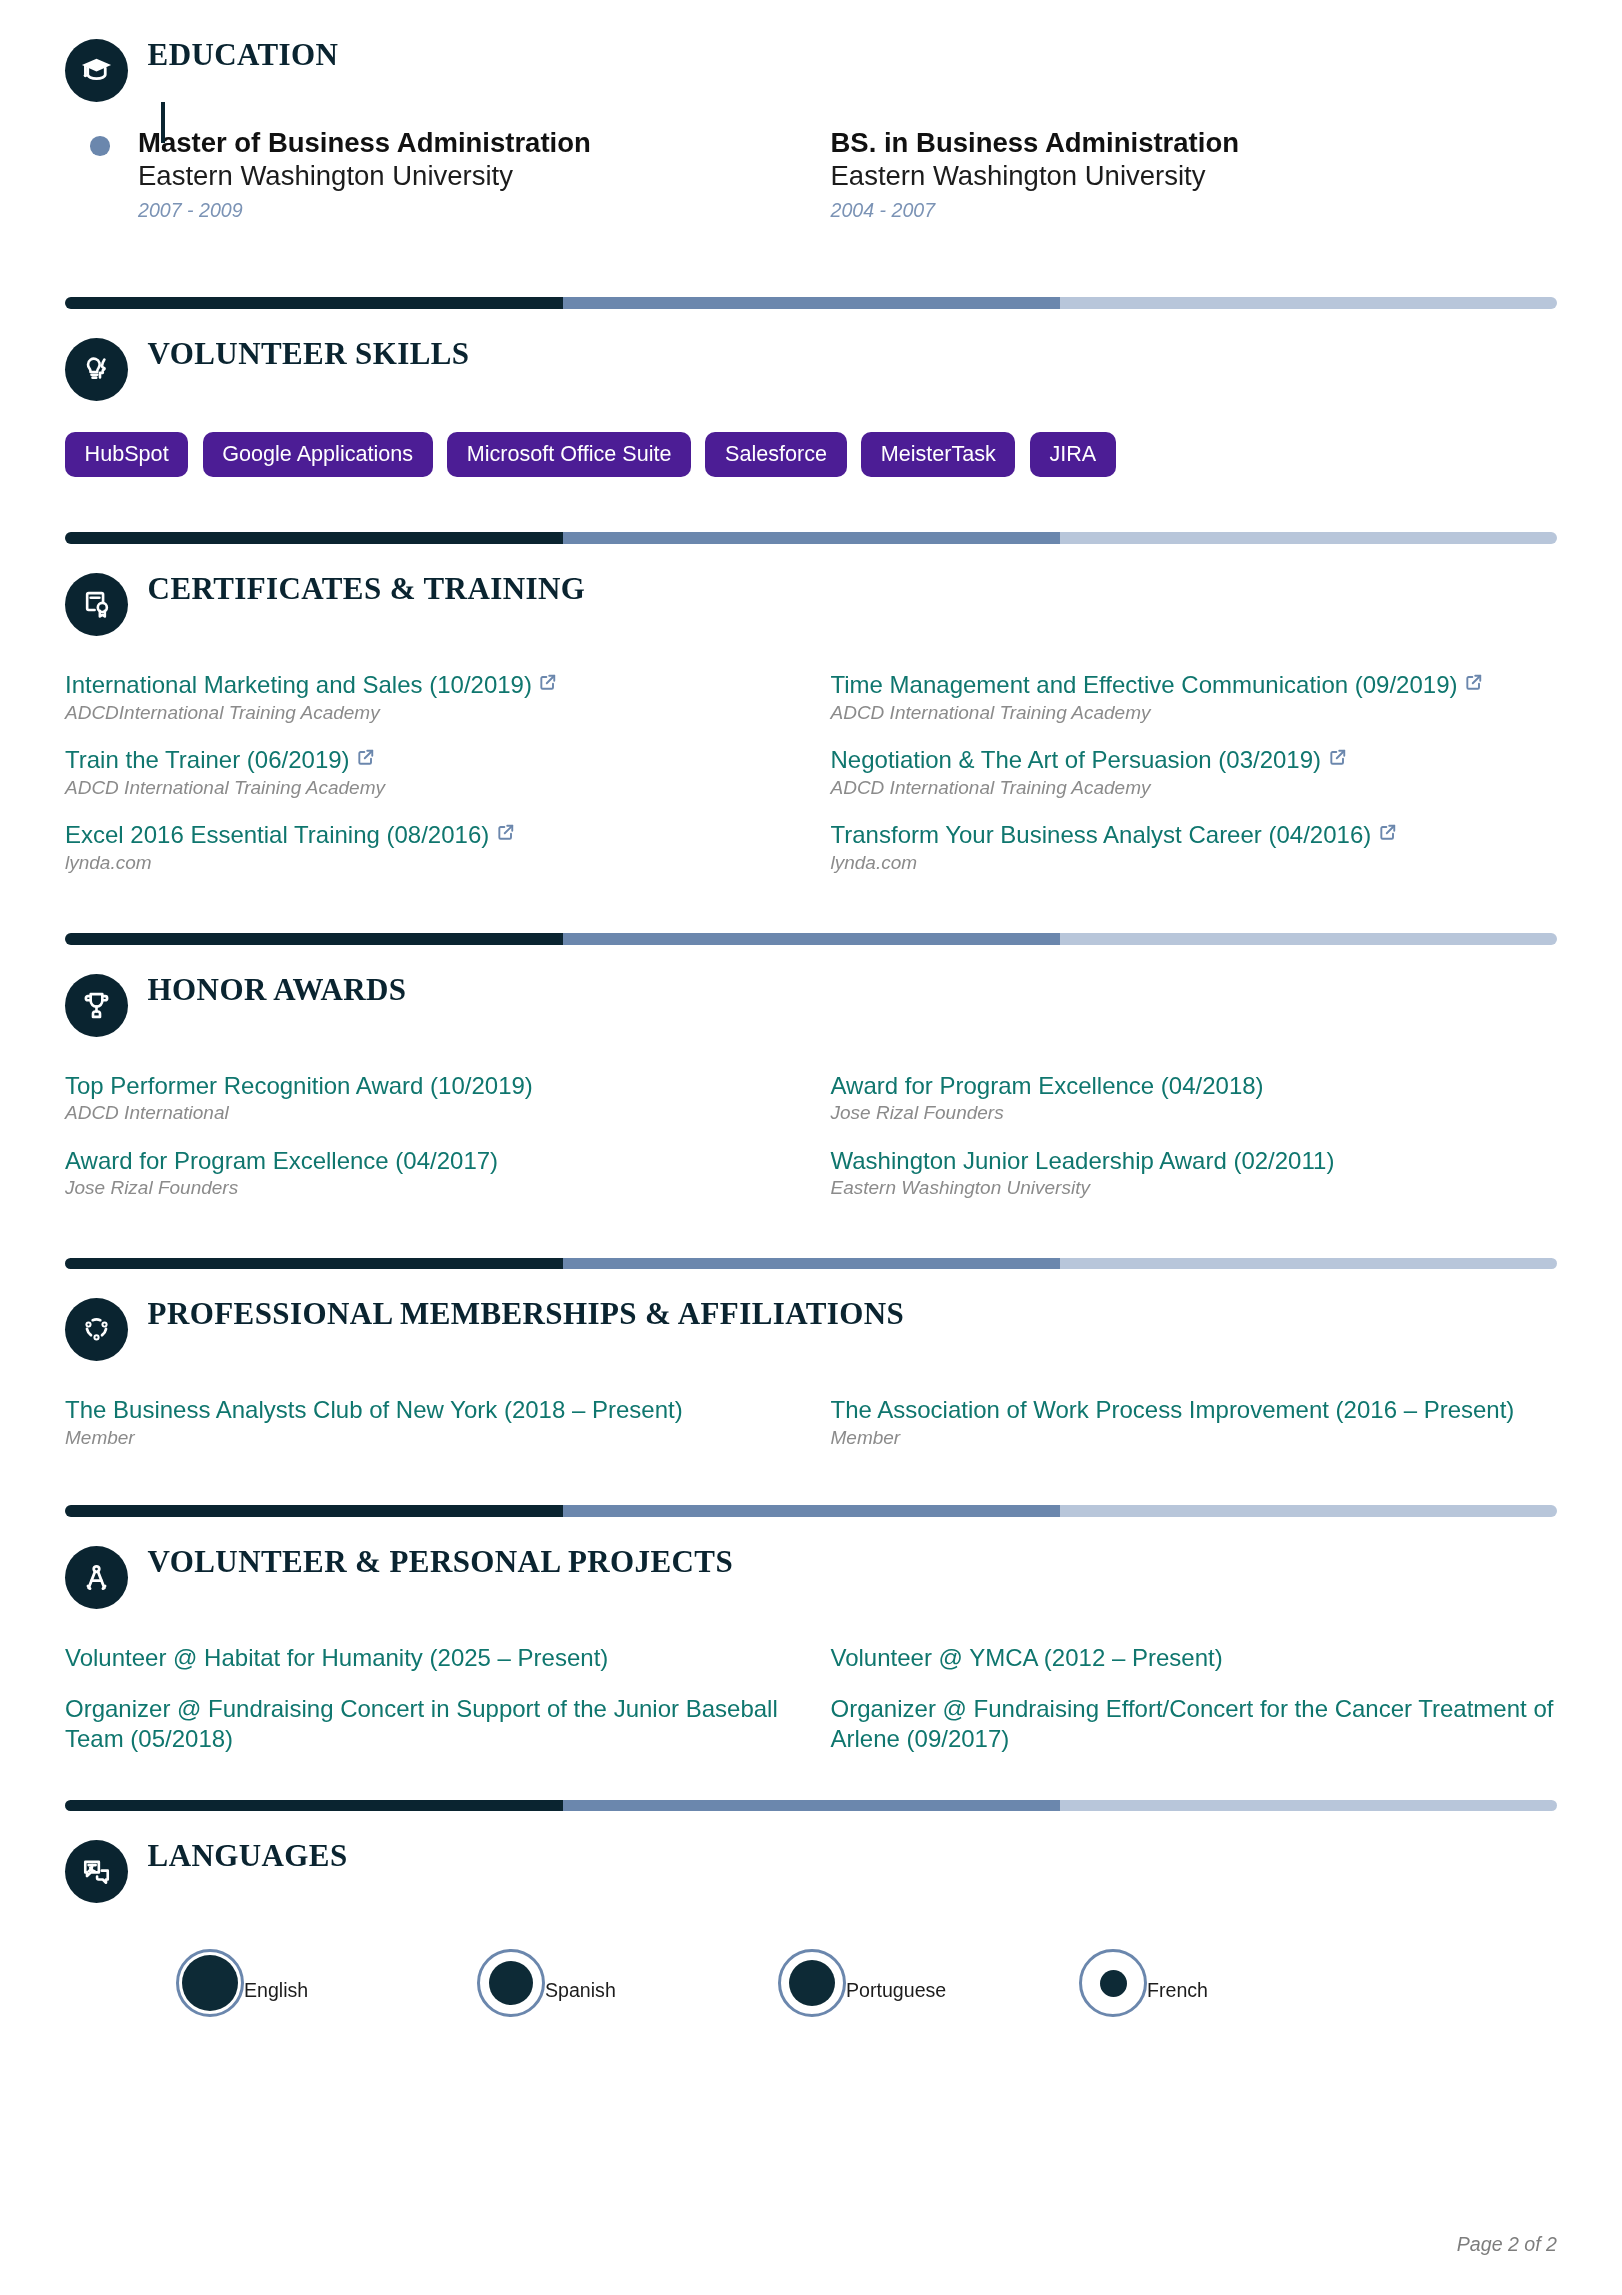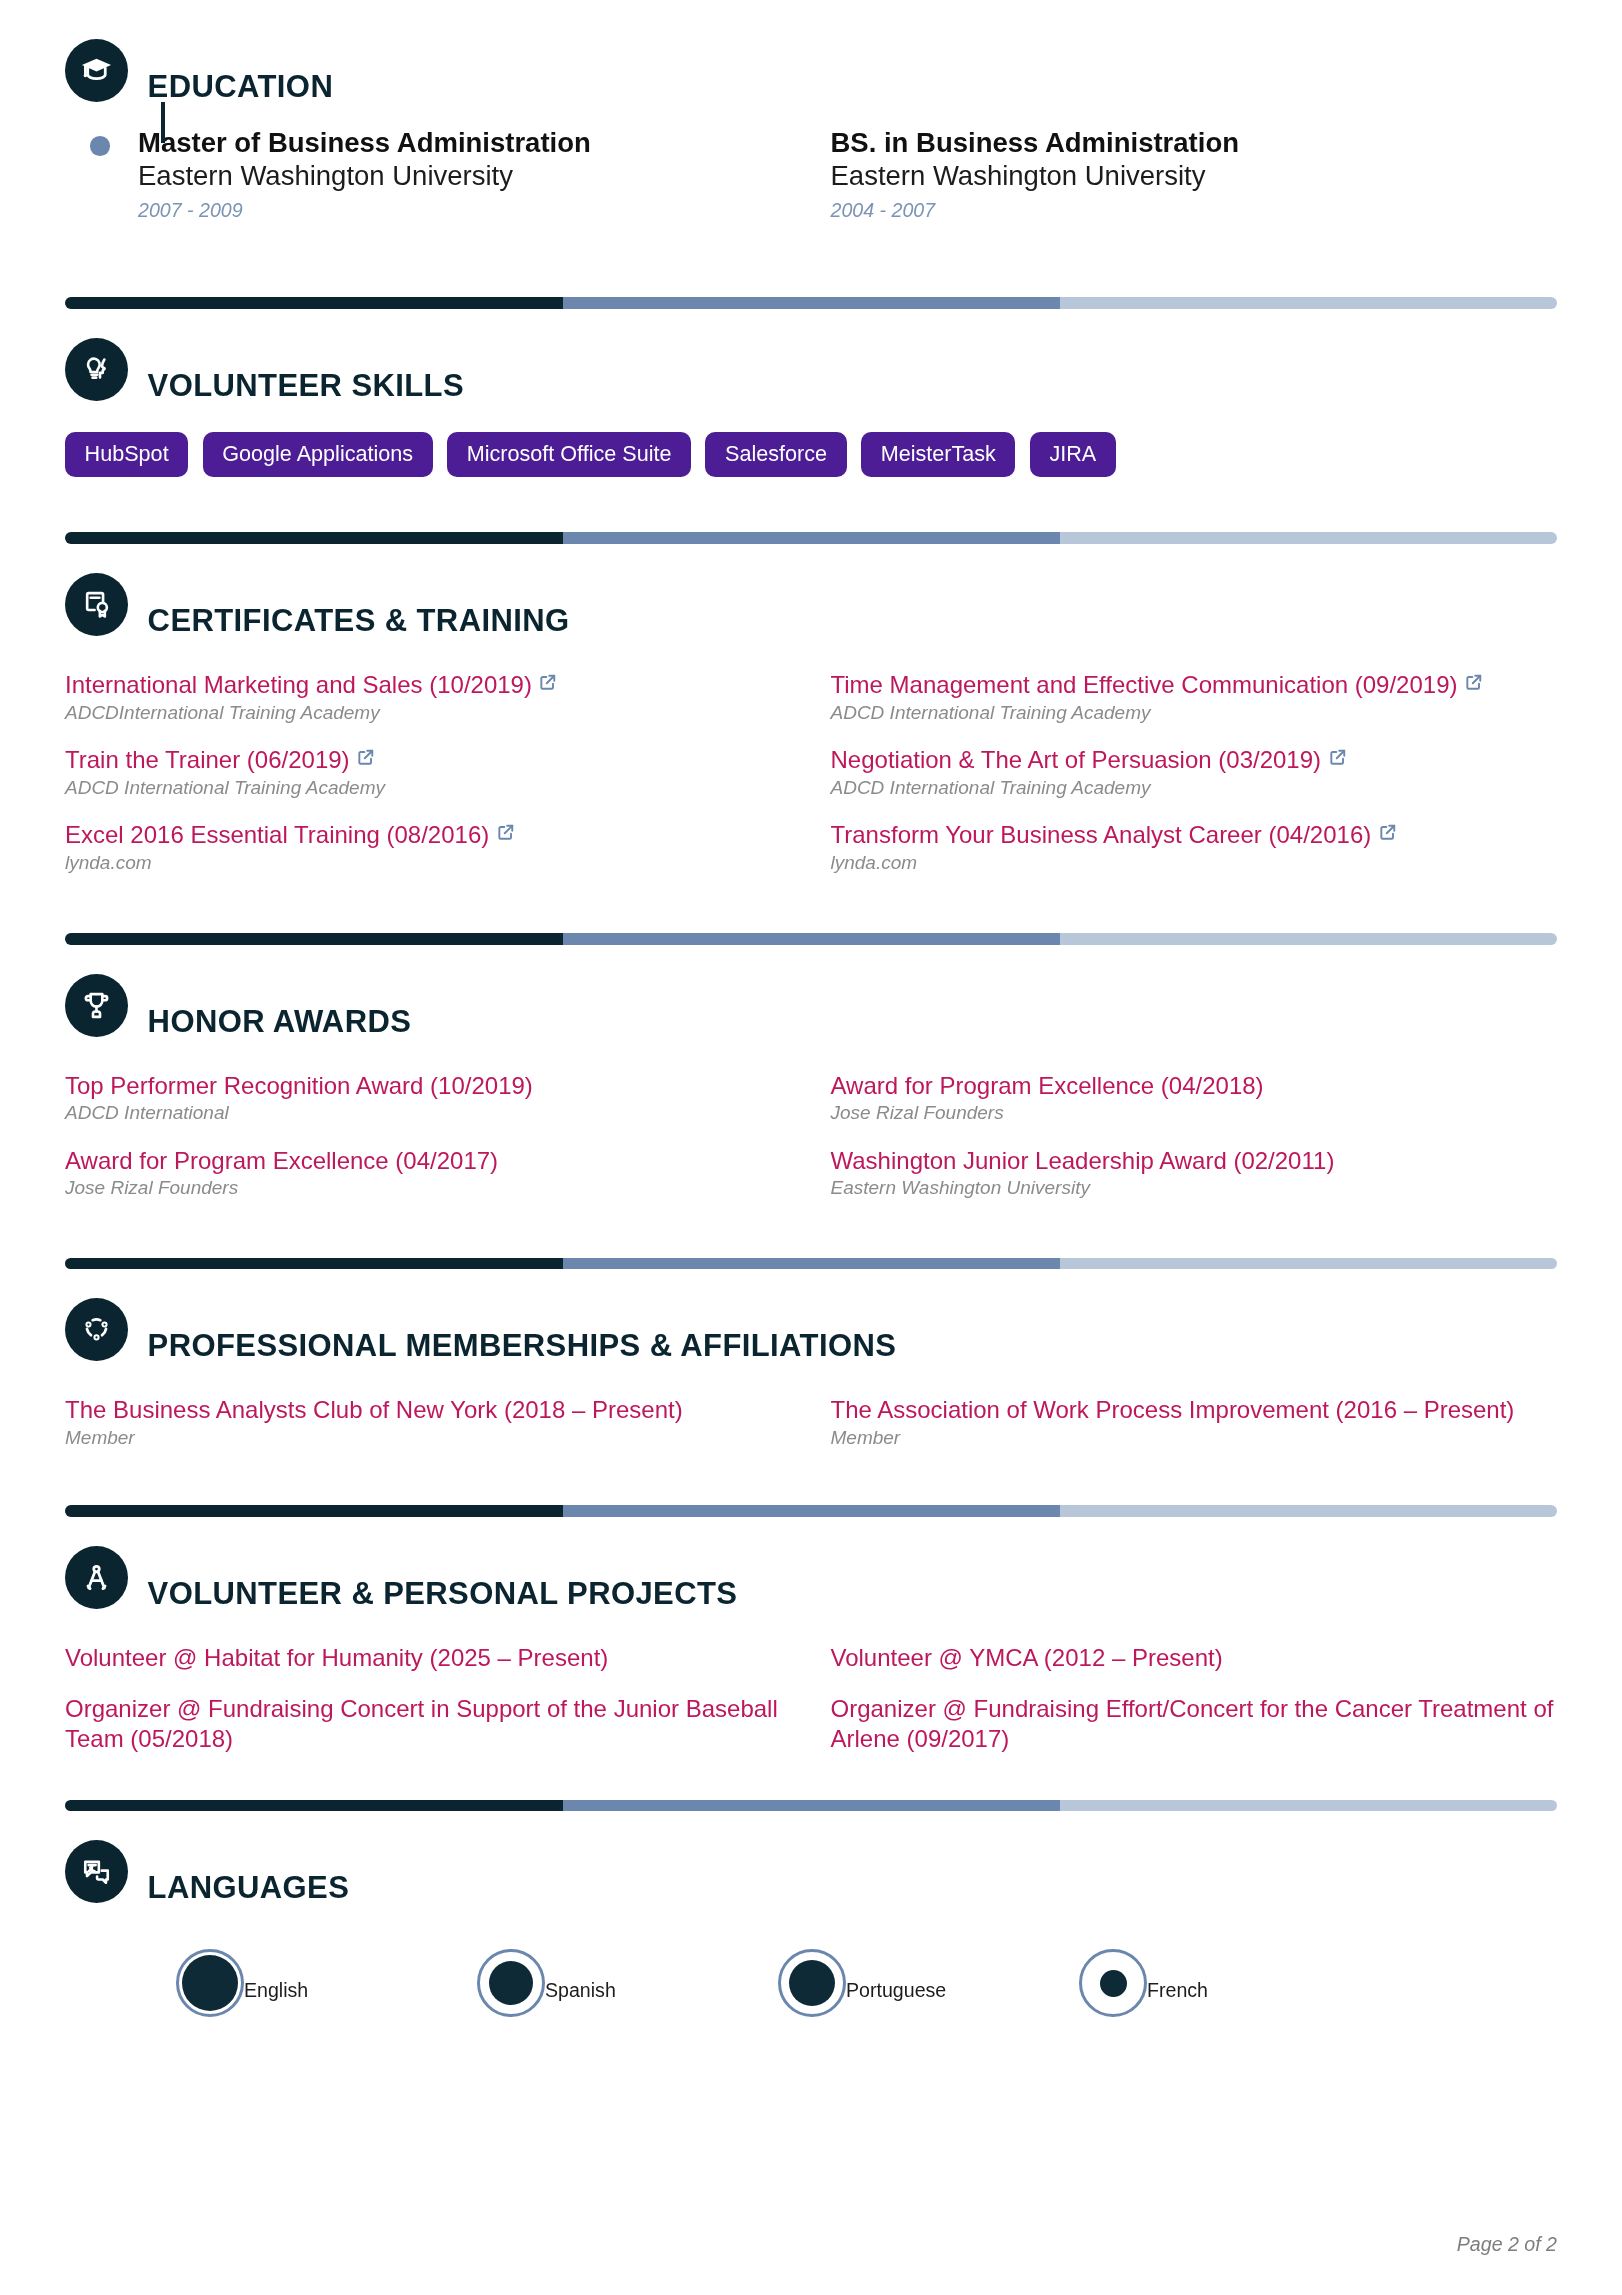--- a/index.html
+++ b/index.html
@@ -22,23 +22,24 @@
     width: 1622px;
     min-height: 2295px;
     background: #ffffff;
     padding: 0 65px;
     position: relative;
   }
 
   
   .section-head {
     display: flex;
-    align-items: flex-end;
+    align-items: flex-start;
     gap: 19.6px;
     position: relative;
+    font-family: Liberation Serif, serif;
   }
 
   .sec-icon {
     width: 63px;
     height: 63px;
     border-radius: 50%;
     background: #0a2430;
     flex: 0 0 63px;
     display: flex;
     align-items: center;
@@ -134,21 +135,21 @@
     padding: 10.5px 19.6px 13px 19.6px;
     border-radius: 10px;
     line-height: 1;
     white-space: nowrap;
   }
 
   
   .entry { margin-bottom: 19.6px; }
   .entry-title {
     font-size: 24px;
-    color: #be185d;
+    color: #0f766e;
     line-height: 1.28;
   }
   .entry-sub {
     font-size: 19px;
     font-style: italic;
     color: #8b8b8b;
     line-height: 1.3;
     margin-top: 0;
   }
   .ext-icon {

